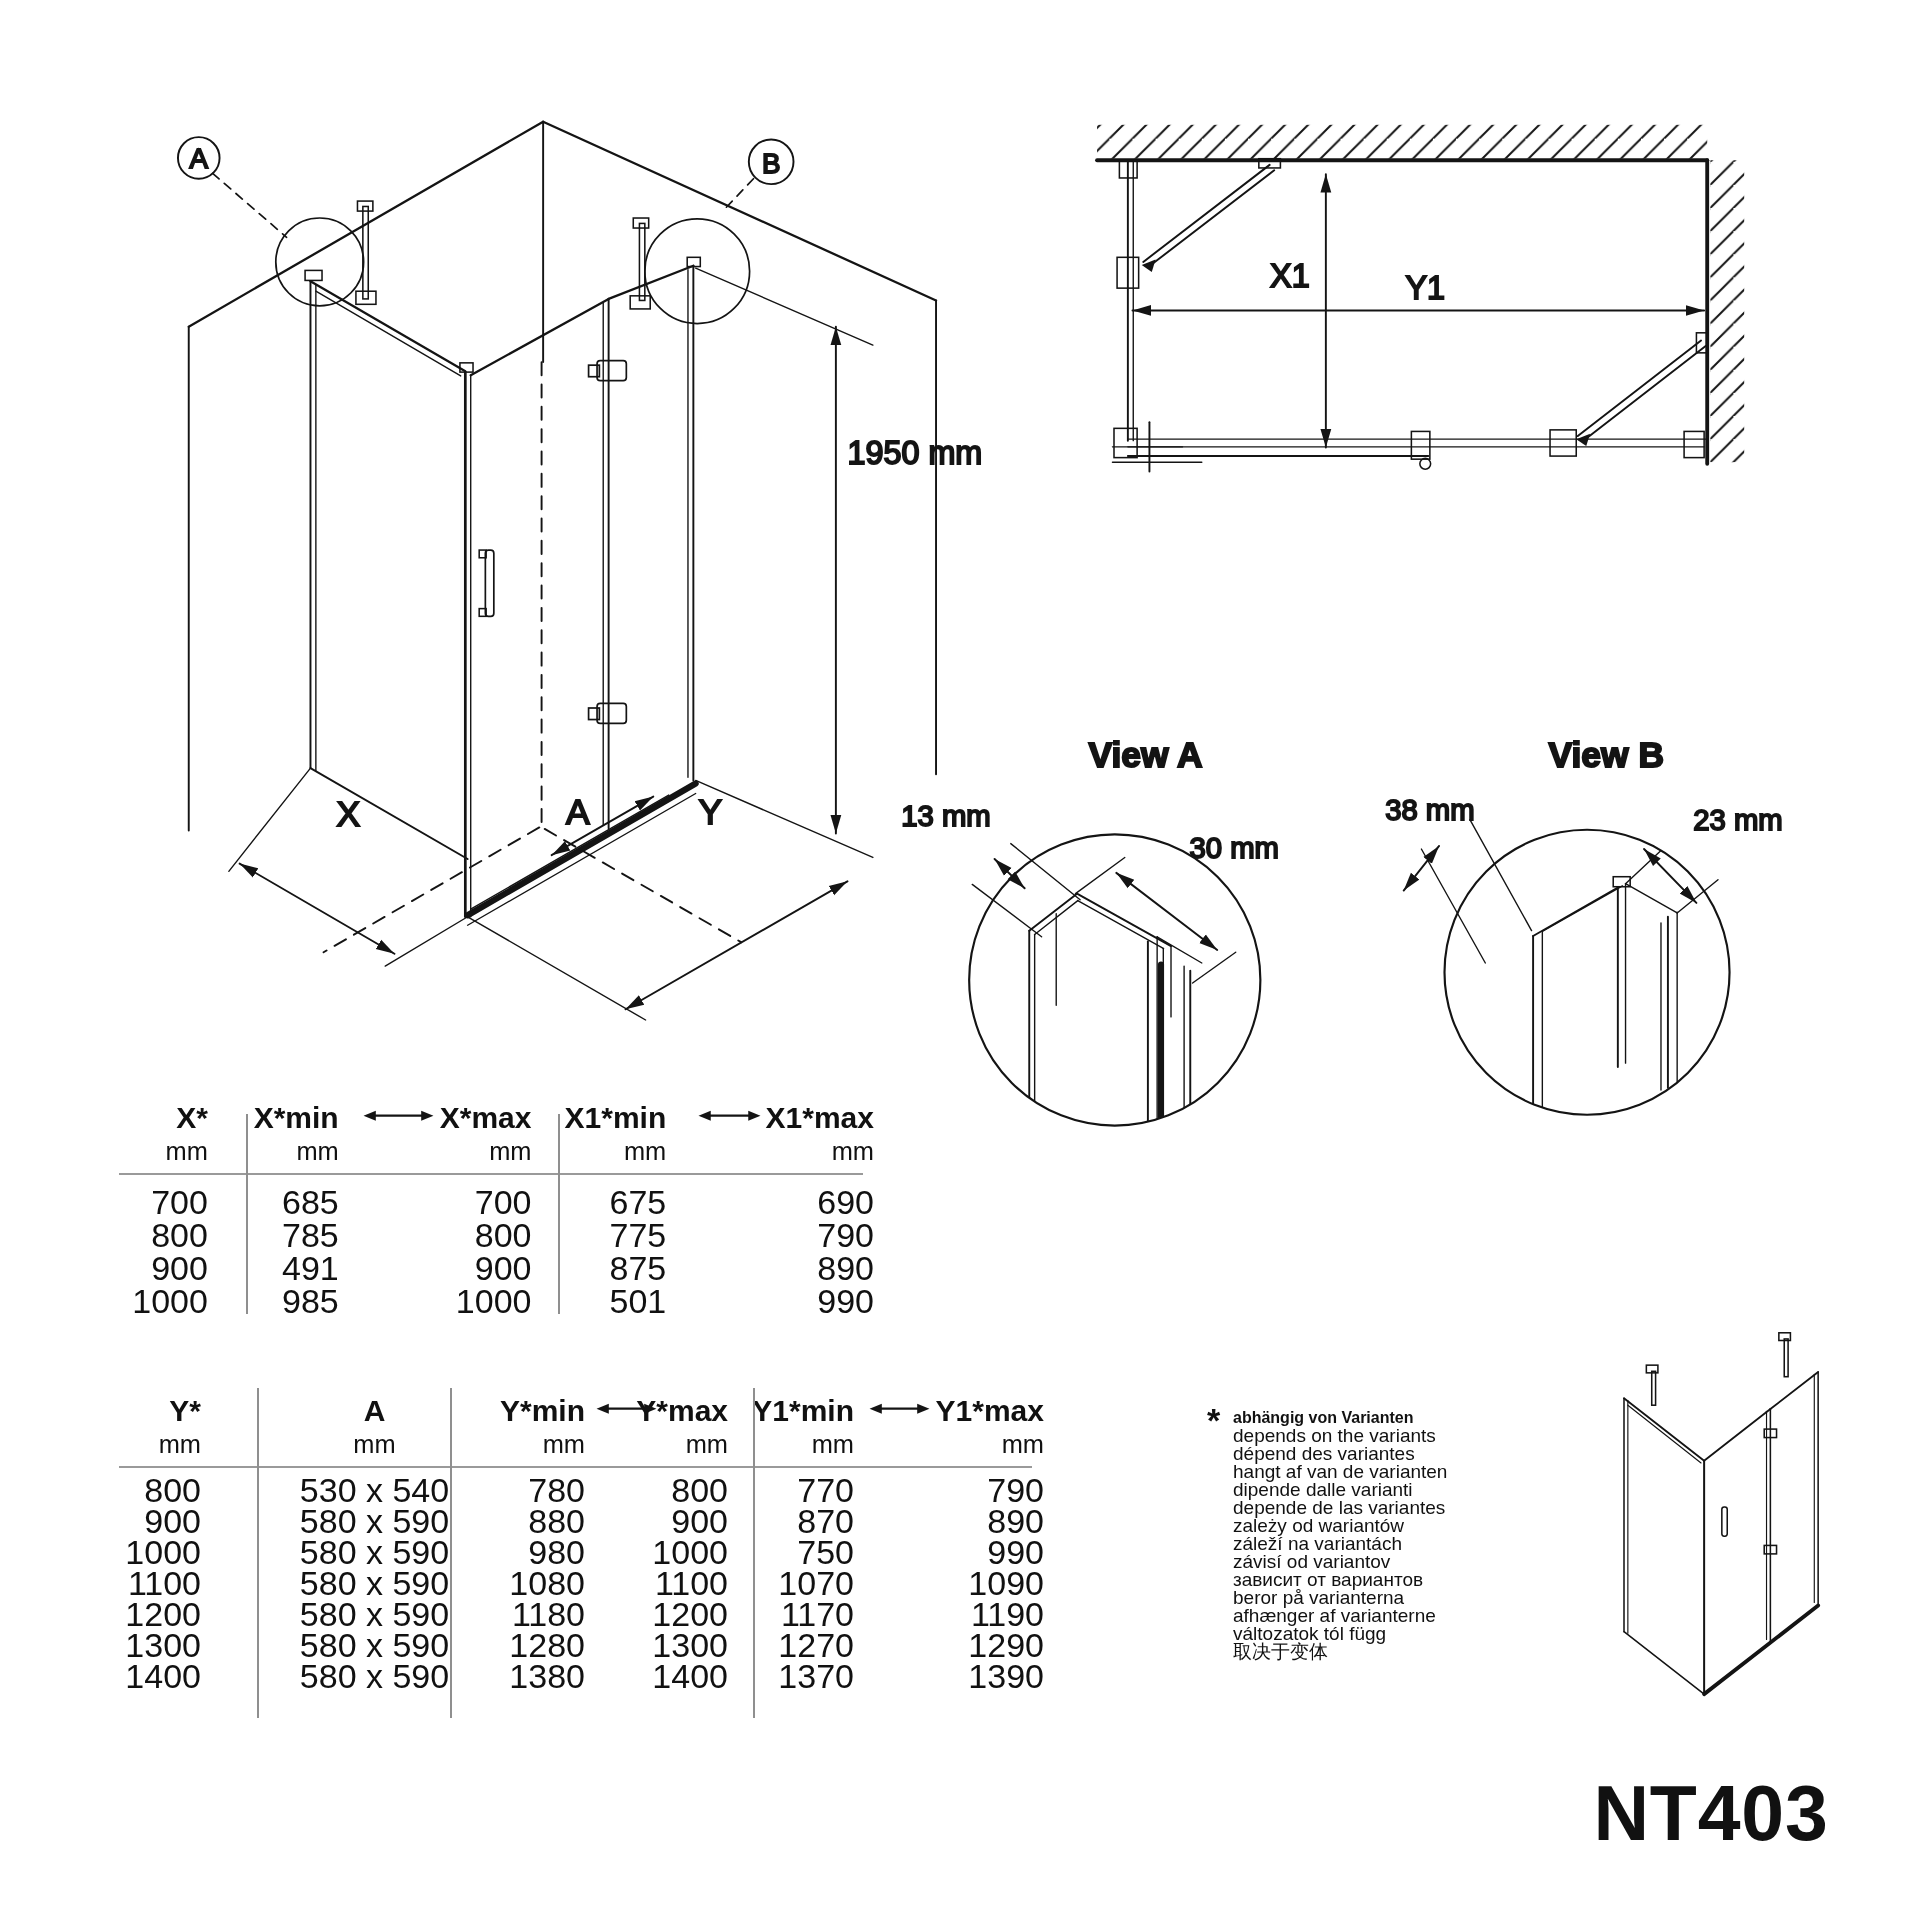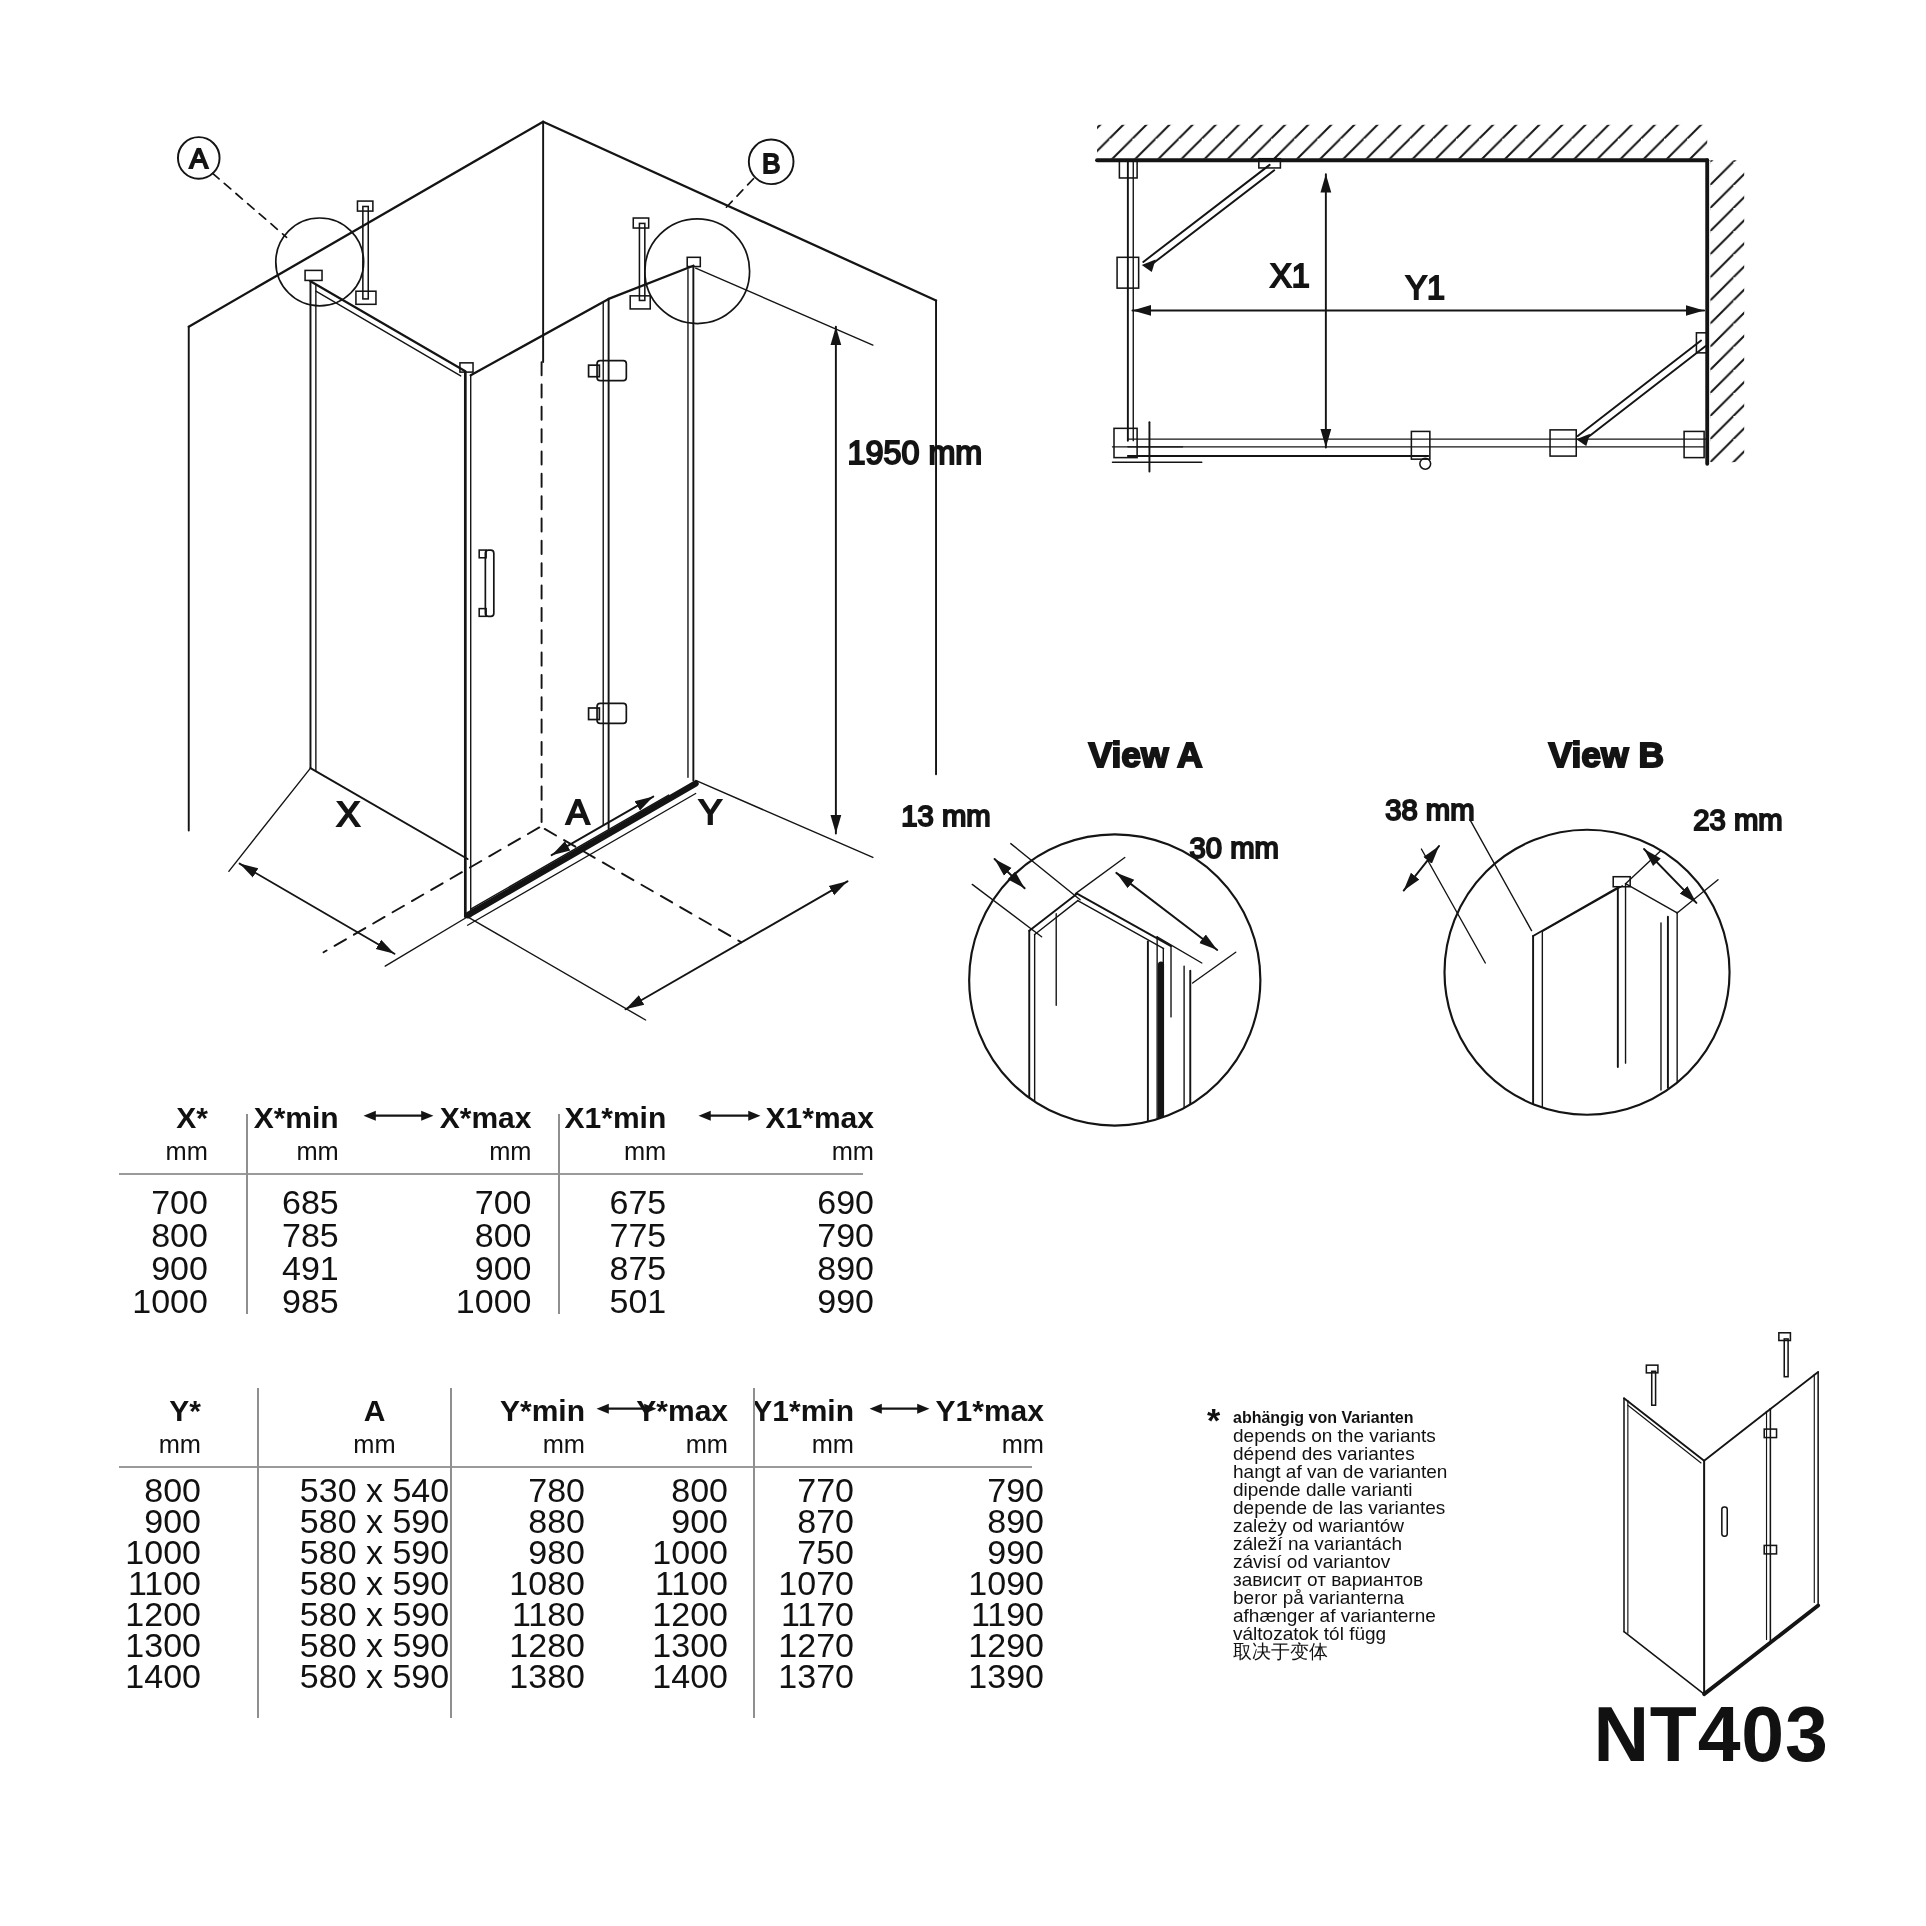--- a/index.html
+++ b/index.html
@@ -25,21 +25,21 @@
   
   .t2 .c1{width:82px;} .t2 .c2{width:223px;margin-left:62px;text-align:center;} .t2 .c3{width:99px;}
   .t2 .c4{width:143px;} .t2 .c5{width:126px;} .t2 .c6{width:190px;}
   .harrow{position:absolute;}
   
   .footnote{position:absolute;left:1207px;top:1409px;display:flex;}
   .fstar{font-size:34px;font-weight:700;width:26px;line-height:23px;}
   .fline{font-size:19px;line-height:18px;white-space:nowrap;}
   .fline.b{font-weight:700;font-size:16px;}
   
-  .model{position:absolute;left:1557px;top:1690px;width:308px;text-align:center;
+  .model{position:absolute;left:1557px;top:1769px;width:308px;text-align:center;
          font-size:77px;font-weight:700;letter-spacing:0.8px;}
 </style>
 </head>
 <body>
 
 <svg class="abs" style="left:0;top:0" width="1926" height="1926" viewBox="0 0 2500 2500">
   <defs>
     <marker id="mE" markerUnits="userSpaceOnUse" markerWidth="26" markerHeight="18" refX="24" refY="9" orient="auto">
       <path d="M0,2 L24,9 L0,16 z" fill="#141414"></path>
     </marker>

